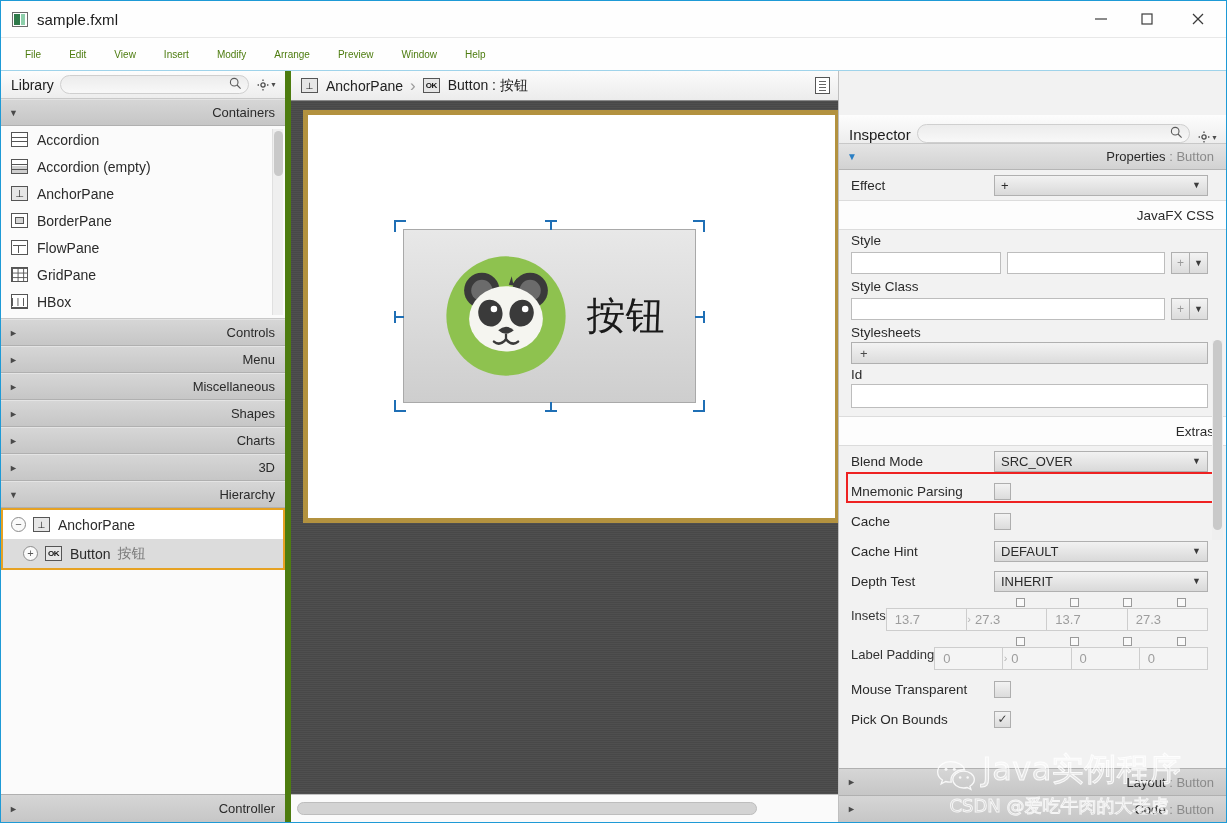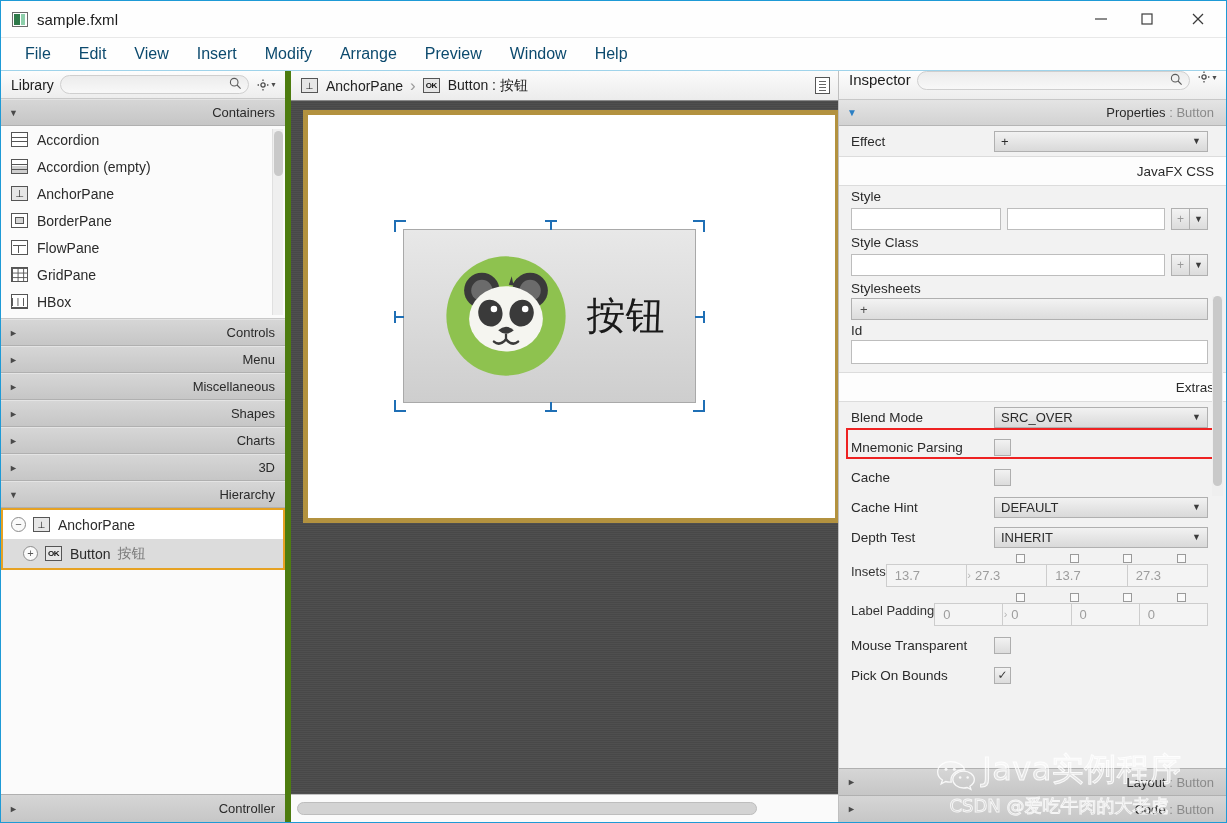--- a/index.html
+++ b/index.html
@@ -45,21 +45,21 @@
 
   
   .menubar {
     height: 33px; flex: 0 0 33px;
     display: flex; align-items: center;
     background: #fefefe;
     border-bottom: 1px solid #9fd3ea;
     padding-left: 10px;
   }
   .menu-item {
-    padding: 4px 14px; font-size: 16px; color: #0c4a6e; cursor: default;
+    padding: 4px 14px; font-size: 10px; color: #4d7c0f; cursor: default;
   }
 
   
   .body-row { flex: 1 1 auto; display: flex; min-height: 0; }
 
   
   .left-panel {
     width: 290px; flex: 0 0 290px;
     display: flex; flex-direction: column;
     border-right: 6px solid #4d7c0f;
@@ -257,23 +257,23 @@
 
   
   .inspector {
     width: 388px; flex: 0 0 388px;
     display: flex; flex-direction: column;
     background: #f2f2f2; border-left: 1px solid #bfbfbf;
     min-height: 0; position: relative;
   }
   .insp-head {
     height: 29px; flex: 0 0 29px;
-    display: flex; align-items: flex-start;
+    display: flex; align-items: flex-end;
     background: linear-gradient(#fdfdfd,#ededed);
-    border-bottom: 1px solid #c8c8c8; padding: 0 6px;
+    border-bottom: 1px solid #c8c8c8; padding: 0 6px; margin-top: 44px;
   }
   .insp-head .ptitle { font-size: 15px; color: #1b1b1b; padding-left: 4px; }
   .props-bar {
     height: 26px; flex: 0 0 26px;
     display: flex; align-items: center;
     background: linear-gradient(#e4e4e4,#d2d2d2);
     border-bottom: 1px solid #b5b5b5;
     padding: 0 12px 0 8px; font-size: 13px; color: #2a2a2a;
   }
   .props-bar .tri { font-size: 10px; color: #2b7fc4; width: 14px; }

